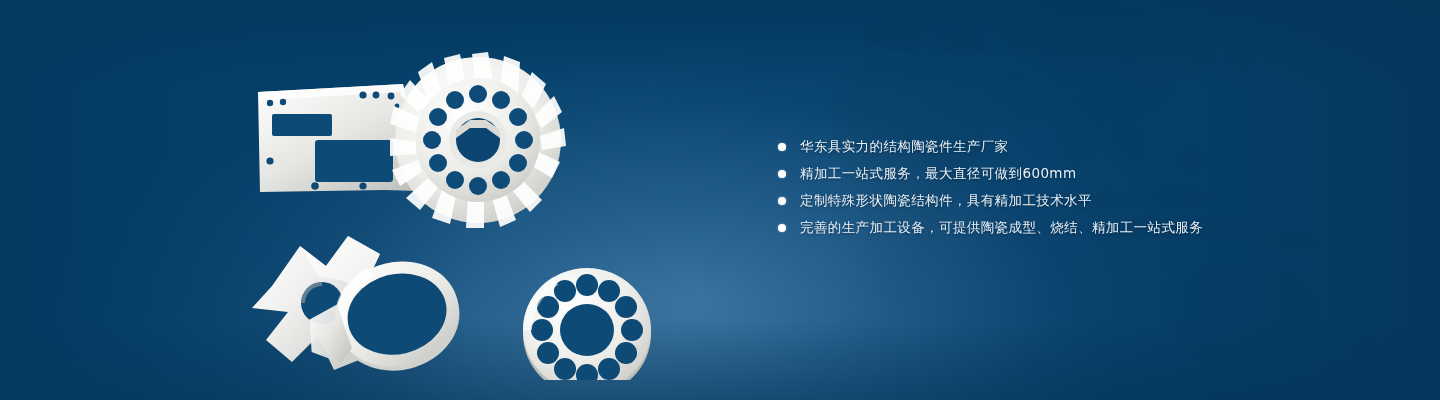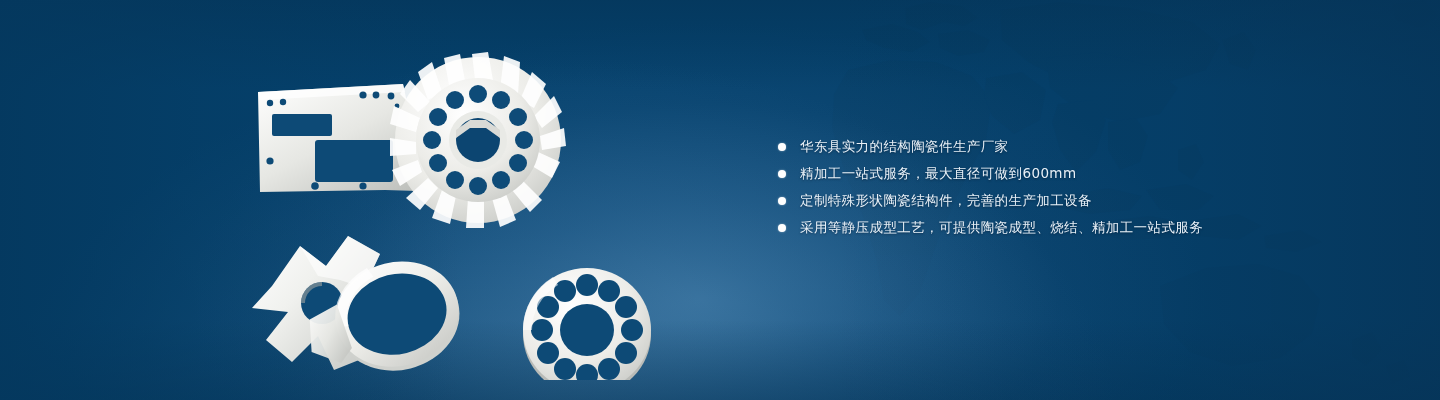--- a/index.html
+++ b/index.html
@@ -289,22 +289,22 @@
       <li class="bullet">
         <span class="dot"></span>
         <span class="bullet-text">华东具实力的结构陶瓷件生产厂家</span>
       </li>
       <li class="bullet">
         <span class="dot"></span>
         <span class="bullet-text">精加工一站式服务，最大直径可做到600mm</span>
       </li>
       <li class="bullet">
         <span class="dot"></span>
-        <span class="bullet-text">定制特殊形状陶瓷结构件，完善的生产加工设备</span>
+        <span class="bullet-text">定制特殊形状陶瓷结构件，具有精加工技术水平</span>
       </li>
       <li class="bullet">
         <span class="dot"></span>
-        <span class="bullet-text">采用等静压成型工艺，可提供陶瓷成型、烧结、精加工一站式服务</span>
+        <span class="bullet-text">完善的生产加工设备，可提供陶瓷成型、烧结、精加工一站式服务</span>
       </li>
     </ul>
   </div>
 
 </div>
 
 </body></html>

